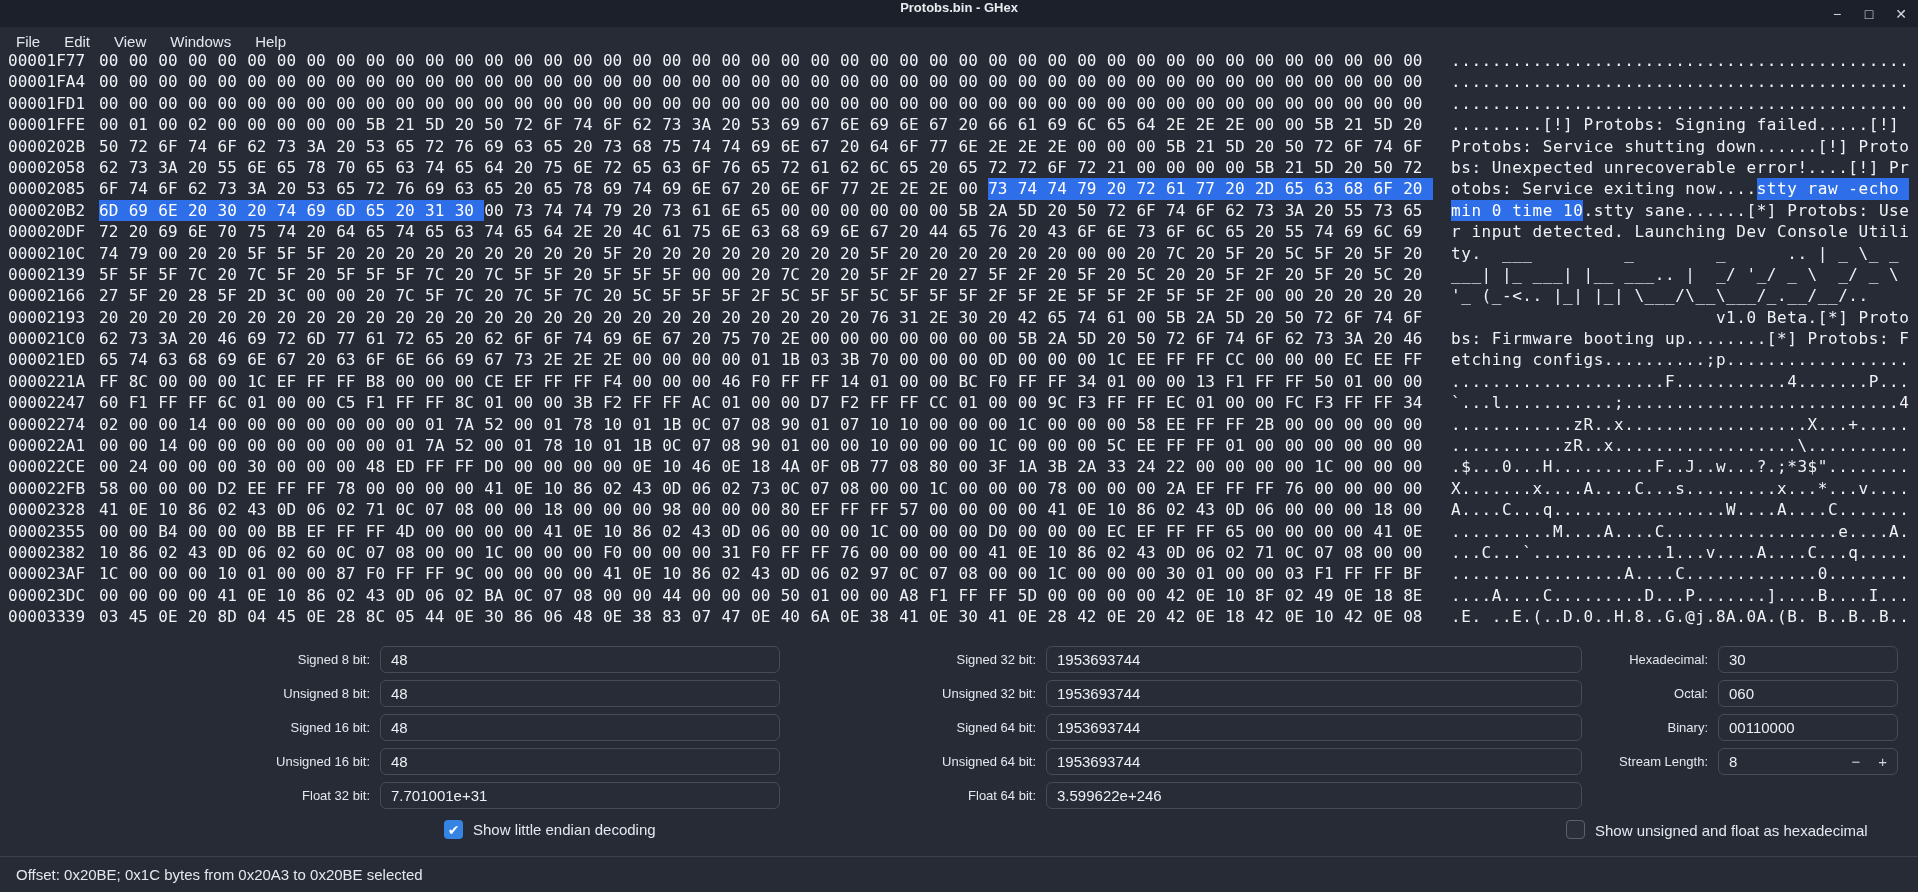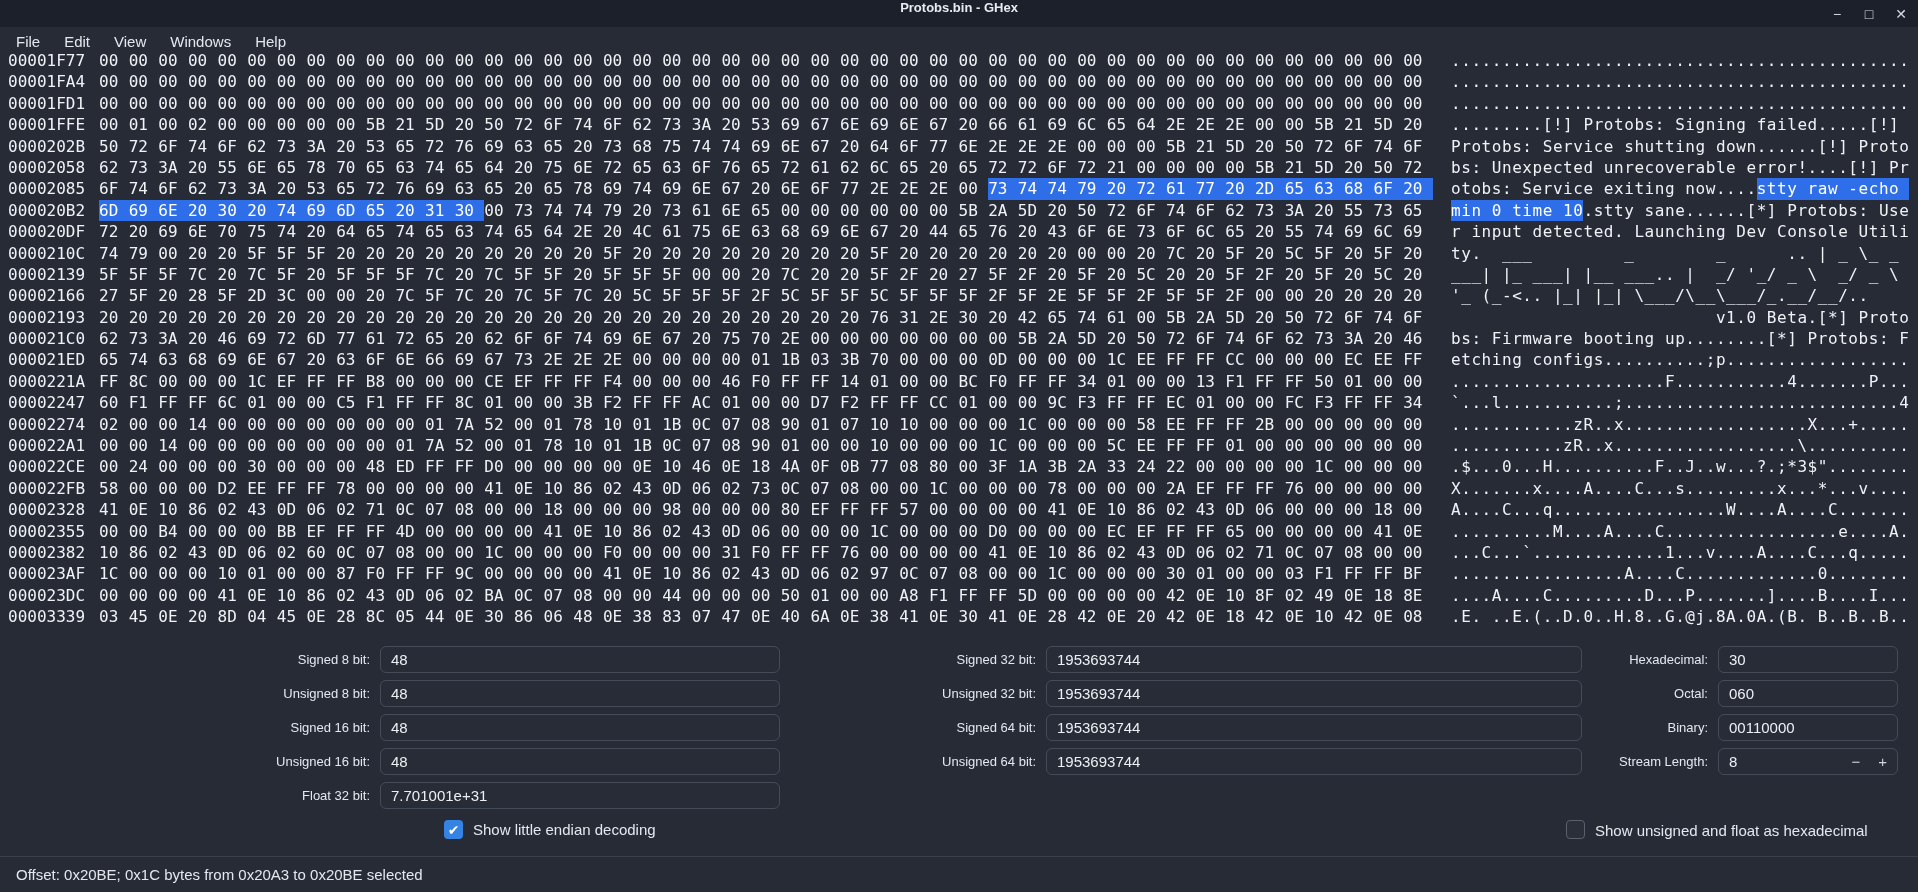--- a/index.html
+++ b/index.html
@@ -264,20 +264,26 @@
           <div class="dec-input">
             <span>1953693744</span>
           </div>
         </div>
         <div class="dec-row">
           <span class="dec-label">Unsigned 64 bit:</span>
           <div class="dec-input">
             <span>1953693744</span>
           </div>
         </div>
+        <div class="dec-row">
+          <span class="dec-label">Float 64 bit:</span>
+          <div class="dec-input">
+            <span>3.599622e+246</span>
+          </div>
+        </div>
       </div>
     <div class="dec-col col-right" id="dec-right">
         <div class="dec-row">
           <span class="dec-label">Hexadecimal:</span>
           <div class="dec-input">
             <span>30</span>
           </div>
         </div>
         <div class="dec-row">
           <span class="dec-label">Octal:</span>

